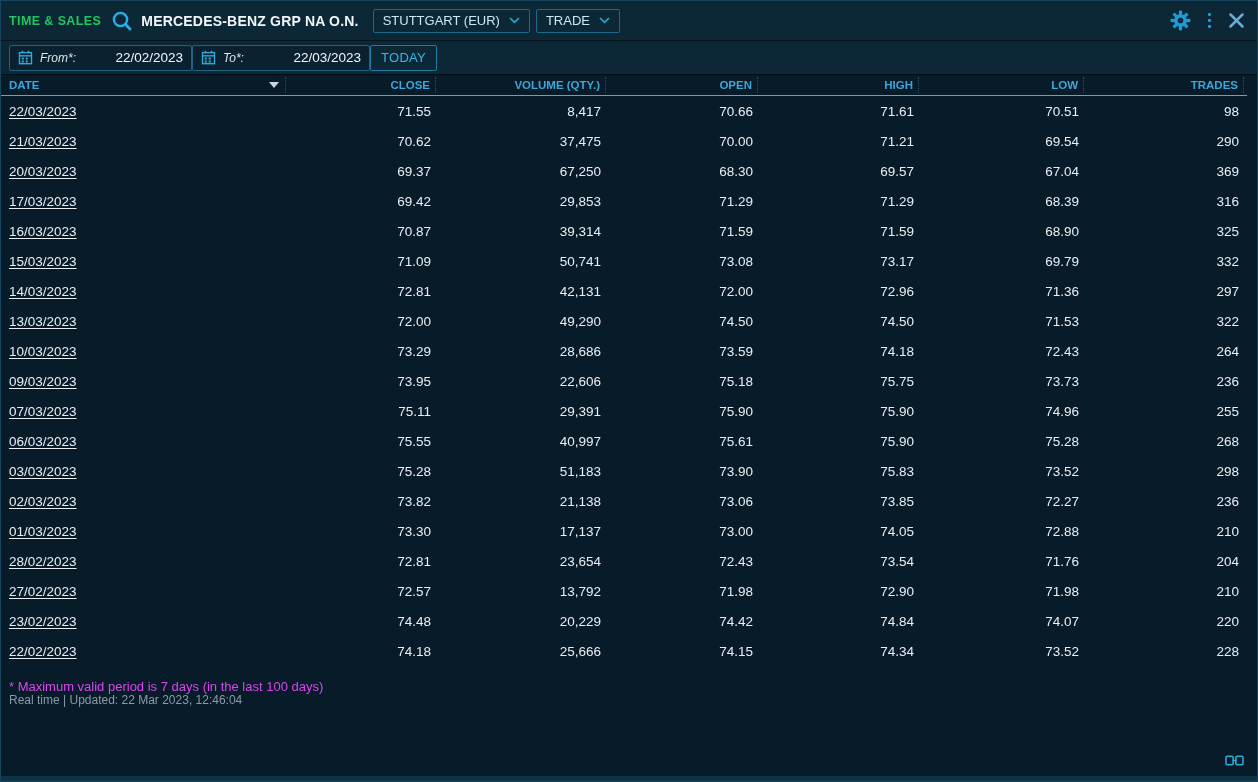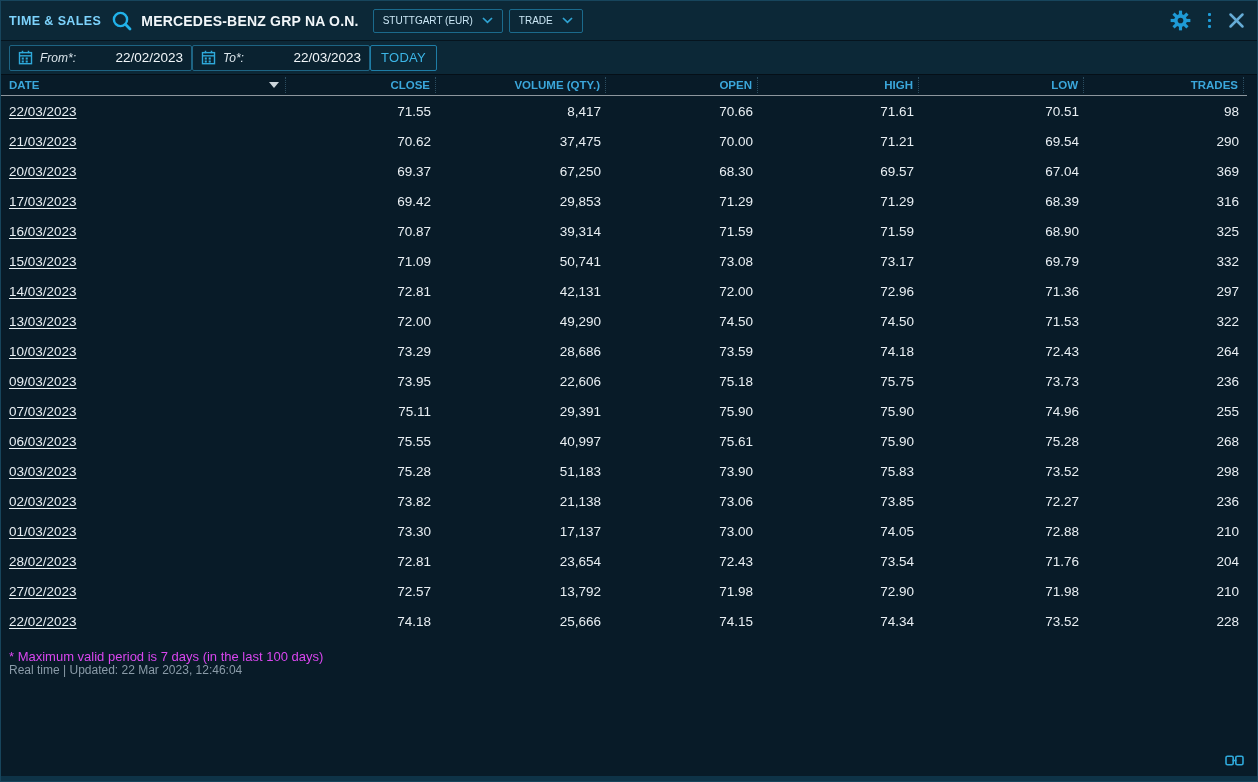--- a/index.html
+++ b/index.html
@@ -13,28 +13,28 @@
     position:relative; overflow:hidden;
   }
   
   .topbar {
     height:40px; flex:0 0 40px;
     background:#0C2837;
     display:flex; align-items:center;
     padding:0 12px 0 8px;
     border-bottom:1px solid #06141E;
   }
-  .app-title { color:#7dd3fc; font-size:12.5px; font-weight:bold; letter-spacing:.4px; white-space:nowrap; }
+  .app-title { color:#22c55e; font-size:12.5px; font-weight:bold; letter-spacing:.4px; white-space:nowrap; }
   .search-ic { margin-left:10px; display:flex; align-items:center; cursor:pointer; }
   .instrument { color:#F1F6F9; font-size:14px; font-weight:bold; margin-left:8px; letter-spacing:.2px; white-space:nowrap; cursor:pointer; }
   .dd {
     display:flex; align-items:center; gap:9px;
     border:1px solid #1B6A8C; border-radius:2px;
     height:24px; padding:0 9px;
-    color:#CBE7F5; font-size:10px; white-space:nowrap; cursor:pointer;
+    color:#CBE7F5; font-size:13px; white-space:nowrap; cursor:pointer;
   }
   .dd.first { margin-left:14px; }
   .dd + .dd { margin-left:6px; }
   .topbar-right { margin-left:auto; display:flex; align-items:center; gap:15px; }
   .kebab { display:flex; flex-direction:column; gap:2.5px; cursor:pointer; padding:2px; }
   .kebab span { width:3.5px; height:3.5px; background:#1E9BD7; border-radius:1px; }
   .icon-btn { display:flex; align-items:center; cursor:pointer; }
 
   
   .filterbar {
@@ -353,20 +353,29 @@
         <div class="trow grid-cols">
           <div class="cell c0 date">27/02/2023</div>
           <div class="cell c1">72.57</div>
           <div class="cell c2">13,792</div>
           <div class="cell c3">71.98</div>
           <div class="cell c4">72.90</div>
           <div class="cell c5">71.98</div>
           <div class="cell c6">210</div>
         </div>
         <div class="trow grid-cols">
+          <div class="cell c0 date">23/02/2023</div>
+          <div class="cell c1">74.48</div>
+          <div class="cell c2">20,229</div>
+          <div class="cell c3">74.42</div>
+          <div class="cell c4">74.84</div>
+          <div class="cell c5">74.07</div>
+          <div class="cell c6">220</div>
+        </div>
+        <div class="trow grid-cols">
           <div class="cell c0 date">22/02/2023</div>
           <div class="cell c1">74.18</div>
           <div class="cell c2">25,666</div>
           <div class="cell c3">74.15</div>
           <div class="cell c4">74.34</div>
           <div class="cell c5">73.52</div>
           <div class="cell c6">228</div>
         </div>
       </div>
   </div>

